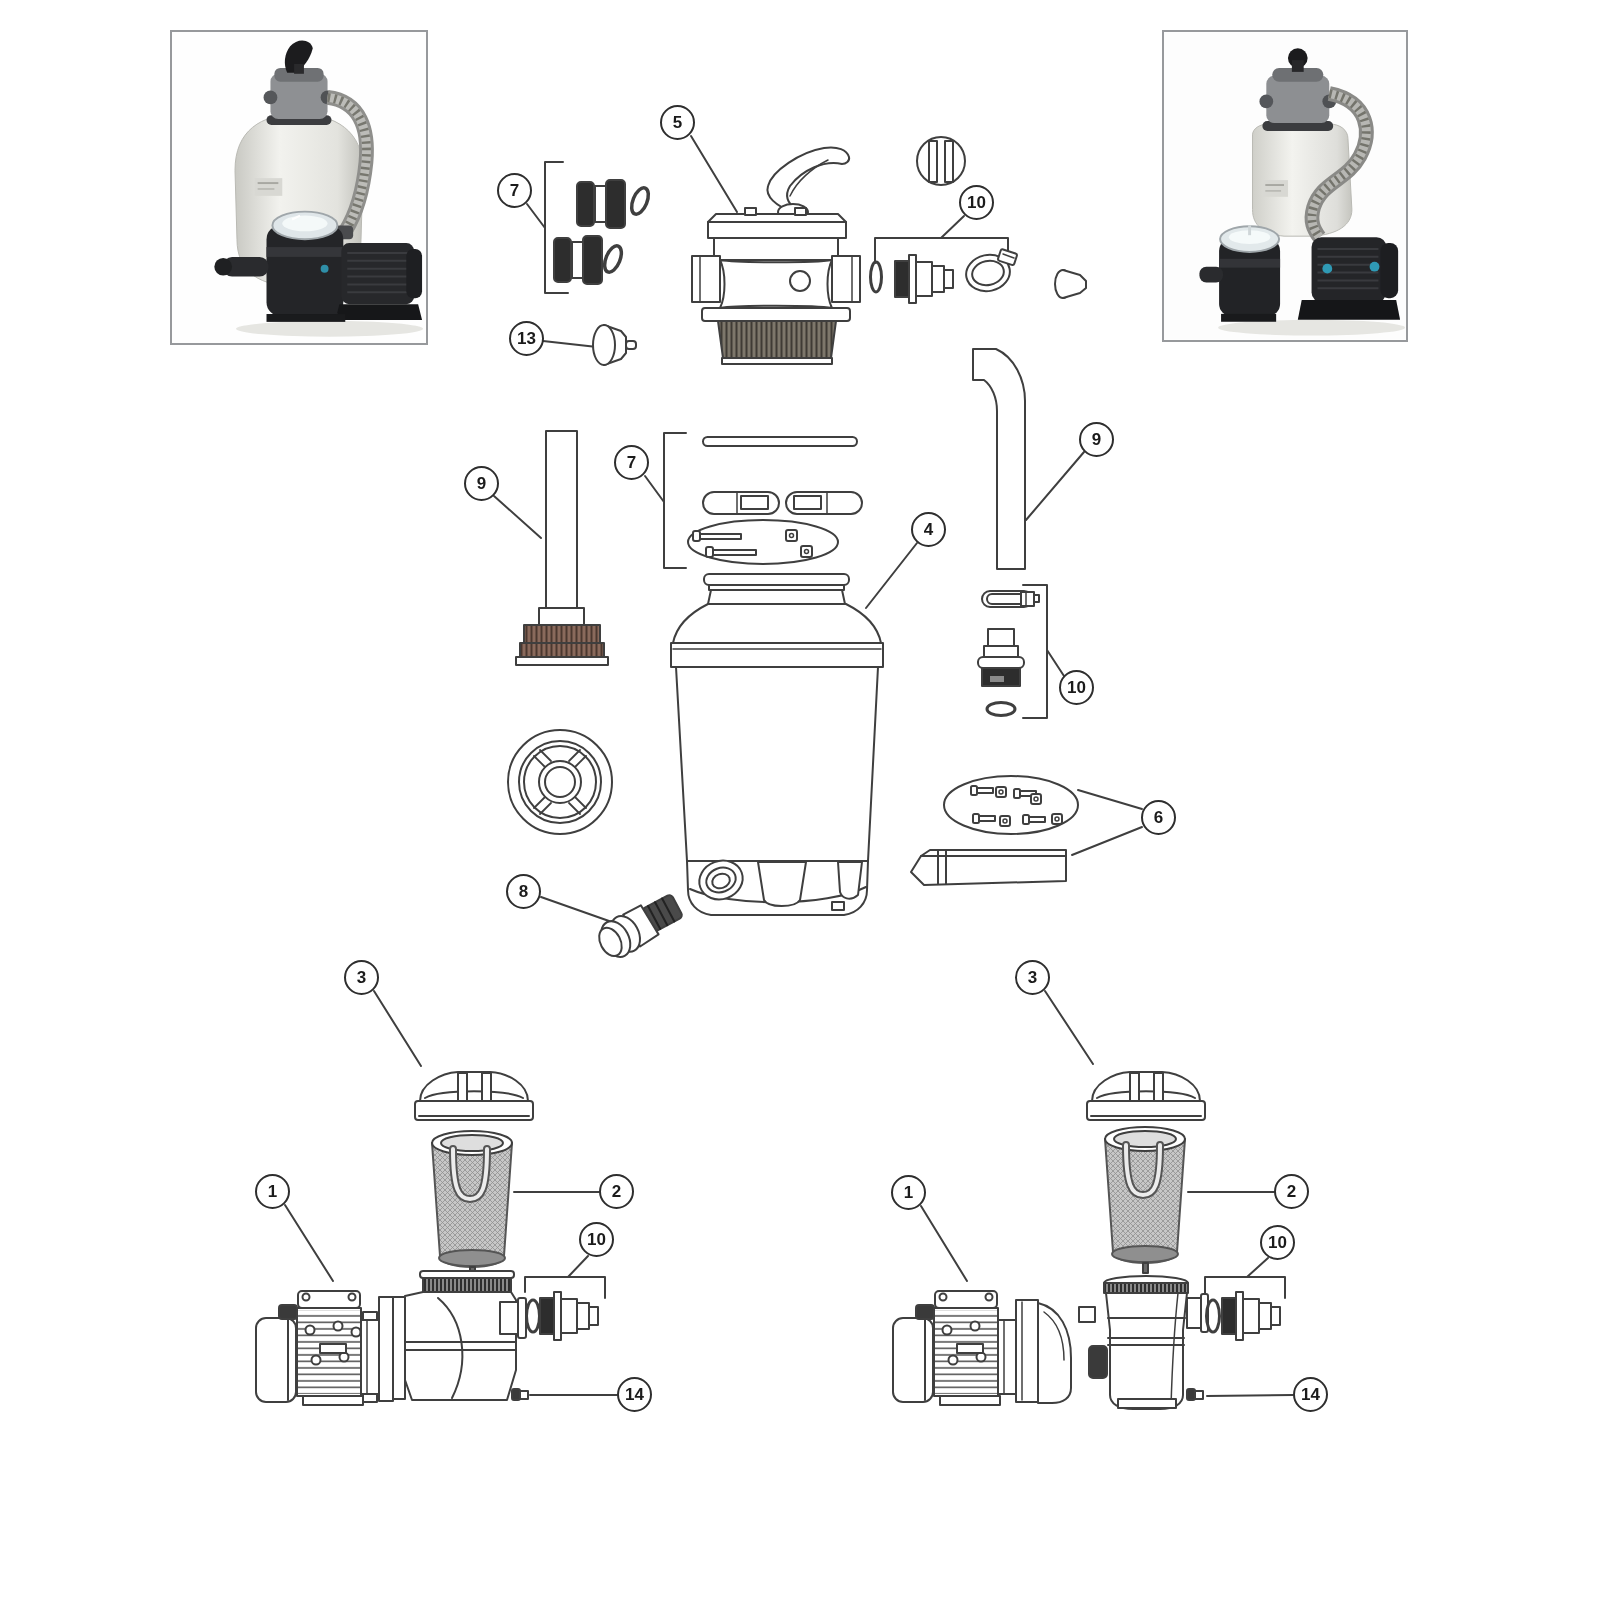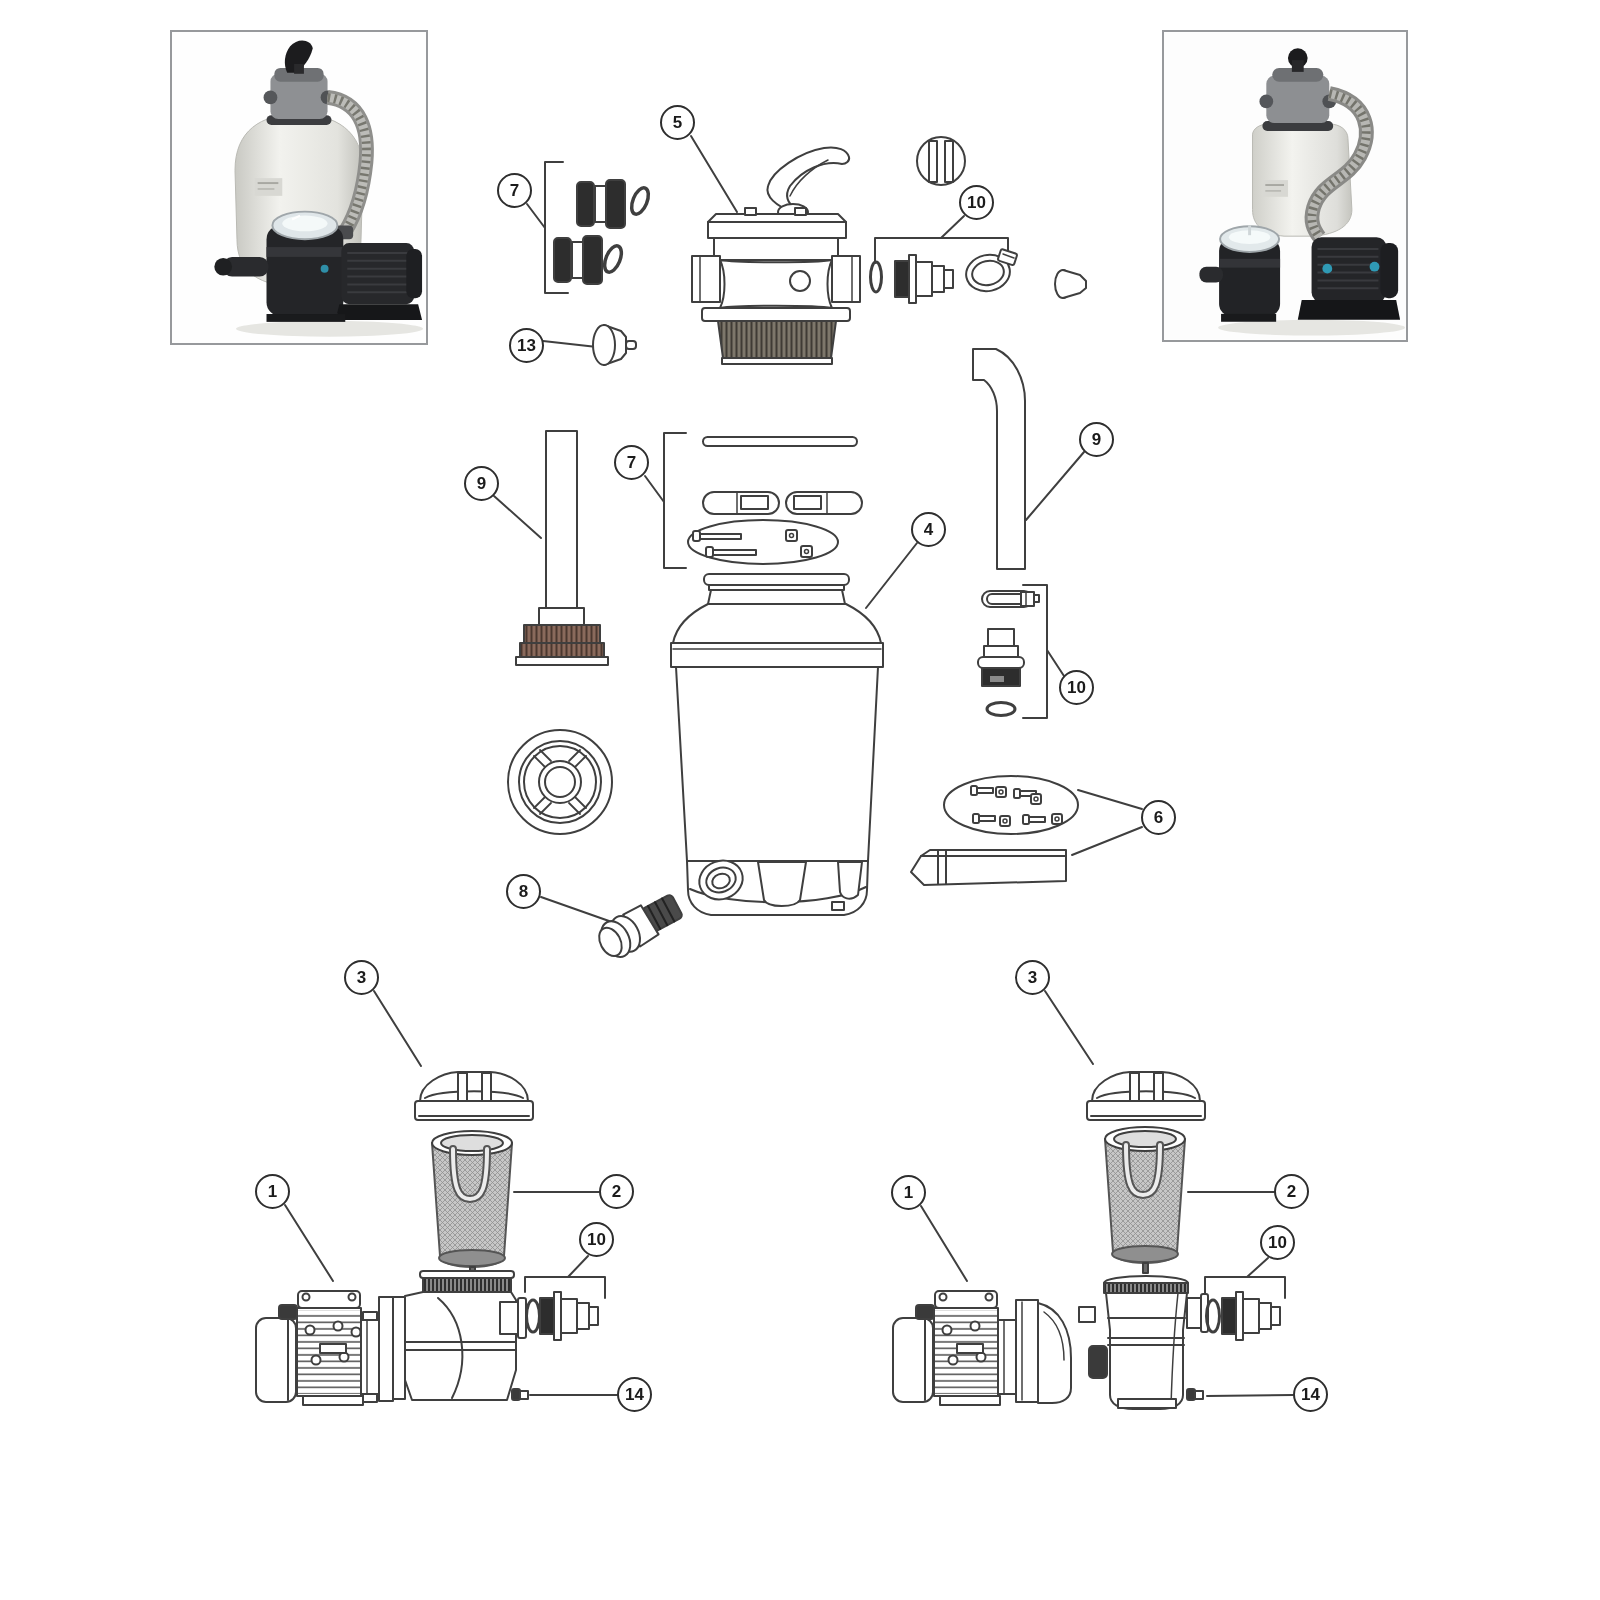--- a/index.html
+++ b/index.html
@@ -456,21 +456,21 @@
         <use href="#adapter" x="1222" y="1292"></use>
         <rect x="1187" y="1389" width="8" height="11" rx="2" fill="#3a3a3a"></rect>
         <rect x="1195" y="1391" width="8" height="8" fill="#ffffff"></rect>
       </g>
 
     </g>
   </svg>
 
   <div class="callout" style="left:660px;top:105px;">5</div>
   <div class="callout" style="left:497px;top:173px;">7</div>
-  <div class="callout" style="left:509px;top:328px;">13</div>
+  <div class="callout" style="left:509px;top:321px;">13</div>
   <div class="callout" style="left:959px;top:185px;">10</div>
   <div class="callout" style="left:464px;top:466px;">9</div>
   <div class="callout" style="left:614px;top:445px;">7</div>
   <div class="callout" style="left:911px;top:512px;">4</div>
   <div class="callout" style="left:1079px;top:422px;">9</div>
   <div class="callout" style="left:1059px;top:670px;">10</div>
   <div class="callout" style="left:1141px;top:800px;">6</div>
   <div class="callout" style="left:506px;top:874px;">8</div>
   <div class="callout" style="left:344px;top:960px;">3</div>
   <div class="callout" style="left:255px;top:1174px;">1</div>

